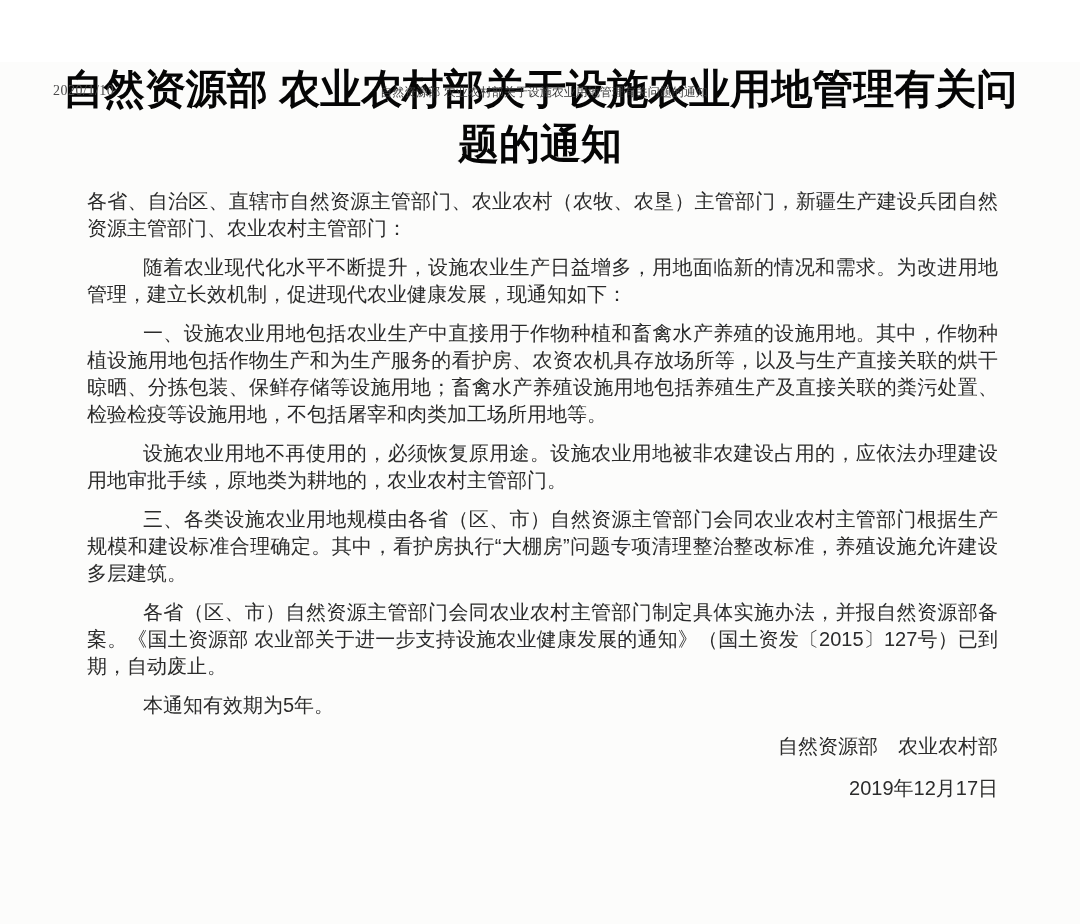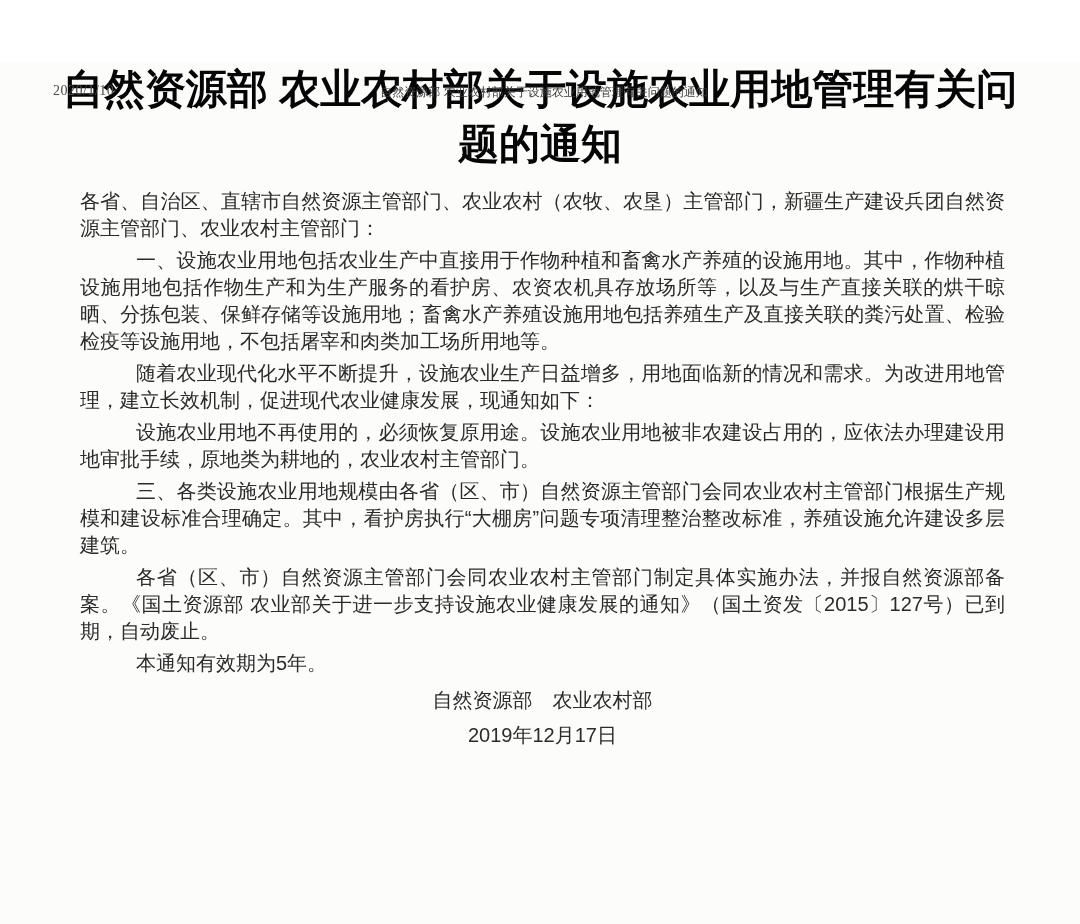--- a/index.html
+++ b/index.html
@@ -56,46 +56,46 @@
     letter-spacing: 0px;
   }
   
   .doc-body {
     padding: 0 70px 0 75px;
     font-size: 20px;
     line-height: 27px;
     text-align: justify;
     color: #2b2b2b;
   }
-  .doc-body p { margin: 5px; }
+  .doc-body p { margin: 12px; }
   .doc-body p.indent { text-indent: 2.8em; }
   .signature {
     margin-top: 8px;
     text-align: right;
     line-height: 30px;
   }
-  .signature p { text-indent: 0; text-align: center; }
+  .signature p { text-indent: 0; }
 </style>
 </head>
 <body>
 
 <div class="page">
 
   <div class="print-header">
     <span class="print-date">2020/1/10</span>
     <span class="print-title">自然资源部 农业农村部关于设施农业用地管理有关问题的通知</span>
   </div>
 
   <h1 class="doc-title">自然资源部 农业农村部关于设施农业用地管理有关问题的通知</h1>
 
   <div class="doc-body">
     <p class="salutation">各省、自治区、直辖市自然资源主管部门、农业农村（农牧、农垦）主管部门，新疆生产建设兵团自然资源主管部门、农业农村主管部门：</p>
 
+    <p class="indent">随着农业现代化水平不断提升，设施农业生产日益增多，用地面临新的情况和需求。为改进用地管理，建立长效机制，促进现代农业健康发展，现通知如下：</p>
     <p class="indent">一、设施农业用地包括农业生产中直接用于作物种植和畜禽水产养殖的设施用地。其中，作物种植设施用地包括作物生产和为生产服务的看护房、农资农机具存放场所等，以及与生产直接关联的烘干晾晒、分拣包装、保鲜存储等设施用地；畜禽水产养殖设施用地包括养殖生产及直接关联的粪污处置、检验检疫等设施用地，不包括屠宰和肉类加工场所用地等。</p>
-    <p class="indent">随着农业现代化水平不断提升，设施农业生产日益增多，用地面临新的情况和需求。为改进用地管理，建立长效机制，促进现代农业健康发展，现通知如下：</p>
     <p class="indent">设施农业用地不再使用的，必须恢复原用途。设施农业用地被非农建设占用的，应依法办理建设用地审批手续，原地类为耕地的，农业农村主管部门。</p>
     <p class="indent">三、各类设施农业用地规模由各省（区、市）自然资源主管部门会同农业农村主管部门根据生产规模和建设标准合理确定。其中，看护房执行“大棚房”问题专项清理整治整改标准，养殖设施允许建设多层建筑。</p>
     <p class="indent">各省（区、市）自然资源主管部门会同农业农村主管部门制定具体实施办法，并报自然资源部备案。《国土资源部 农业部关于进一步支持设施农业健康发展的通知》（国土资发〔2015〕127号）已到期，自动废止。</p>
     <p class="indent">本通知有效期为5年。</p>
 
     <div class="signature">
       <p>自然资源部　农业农村部</p>
       <p>2019年12月17日</p>
     </div>
   </div>

